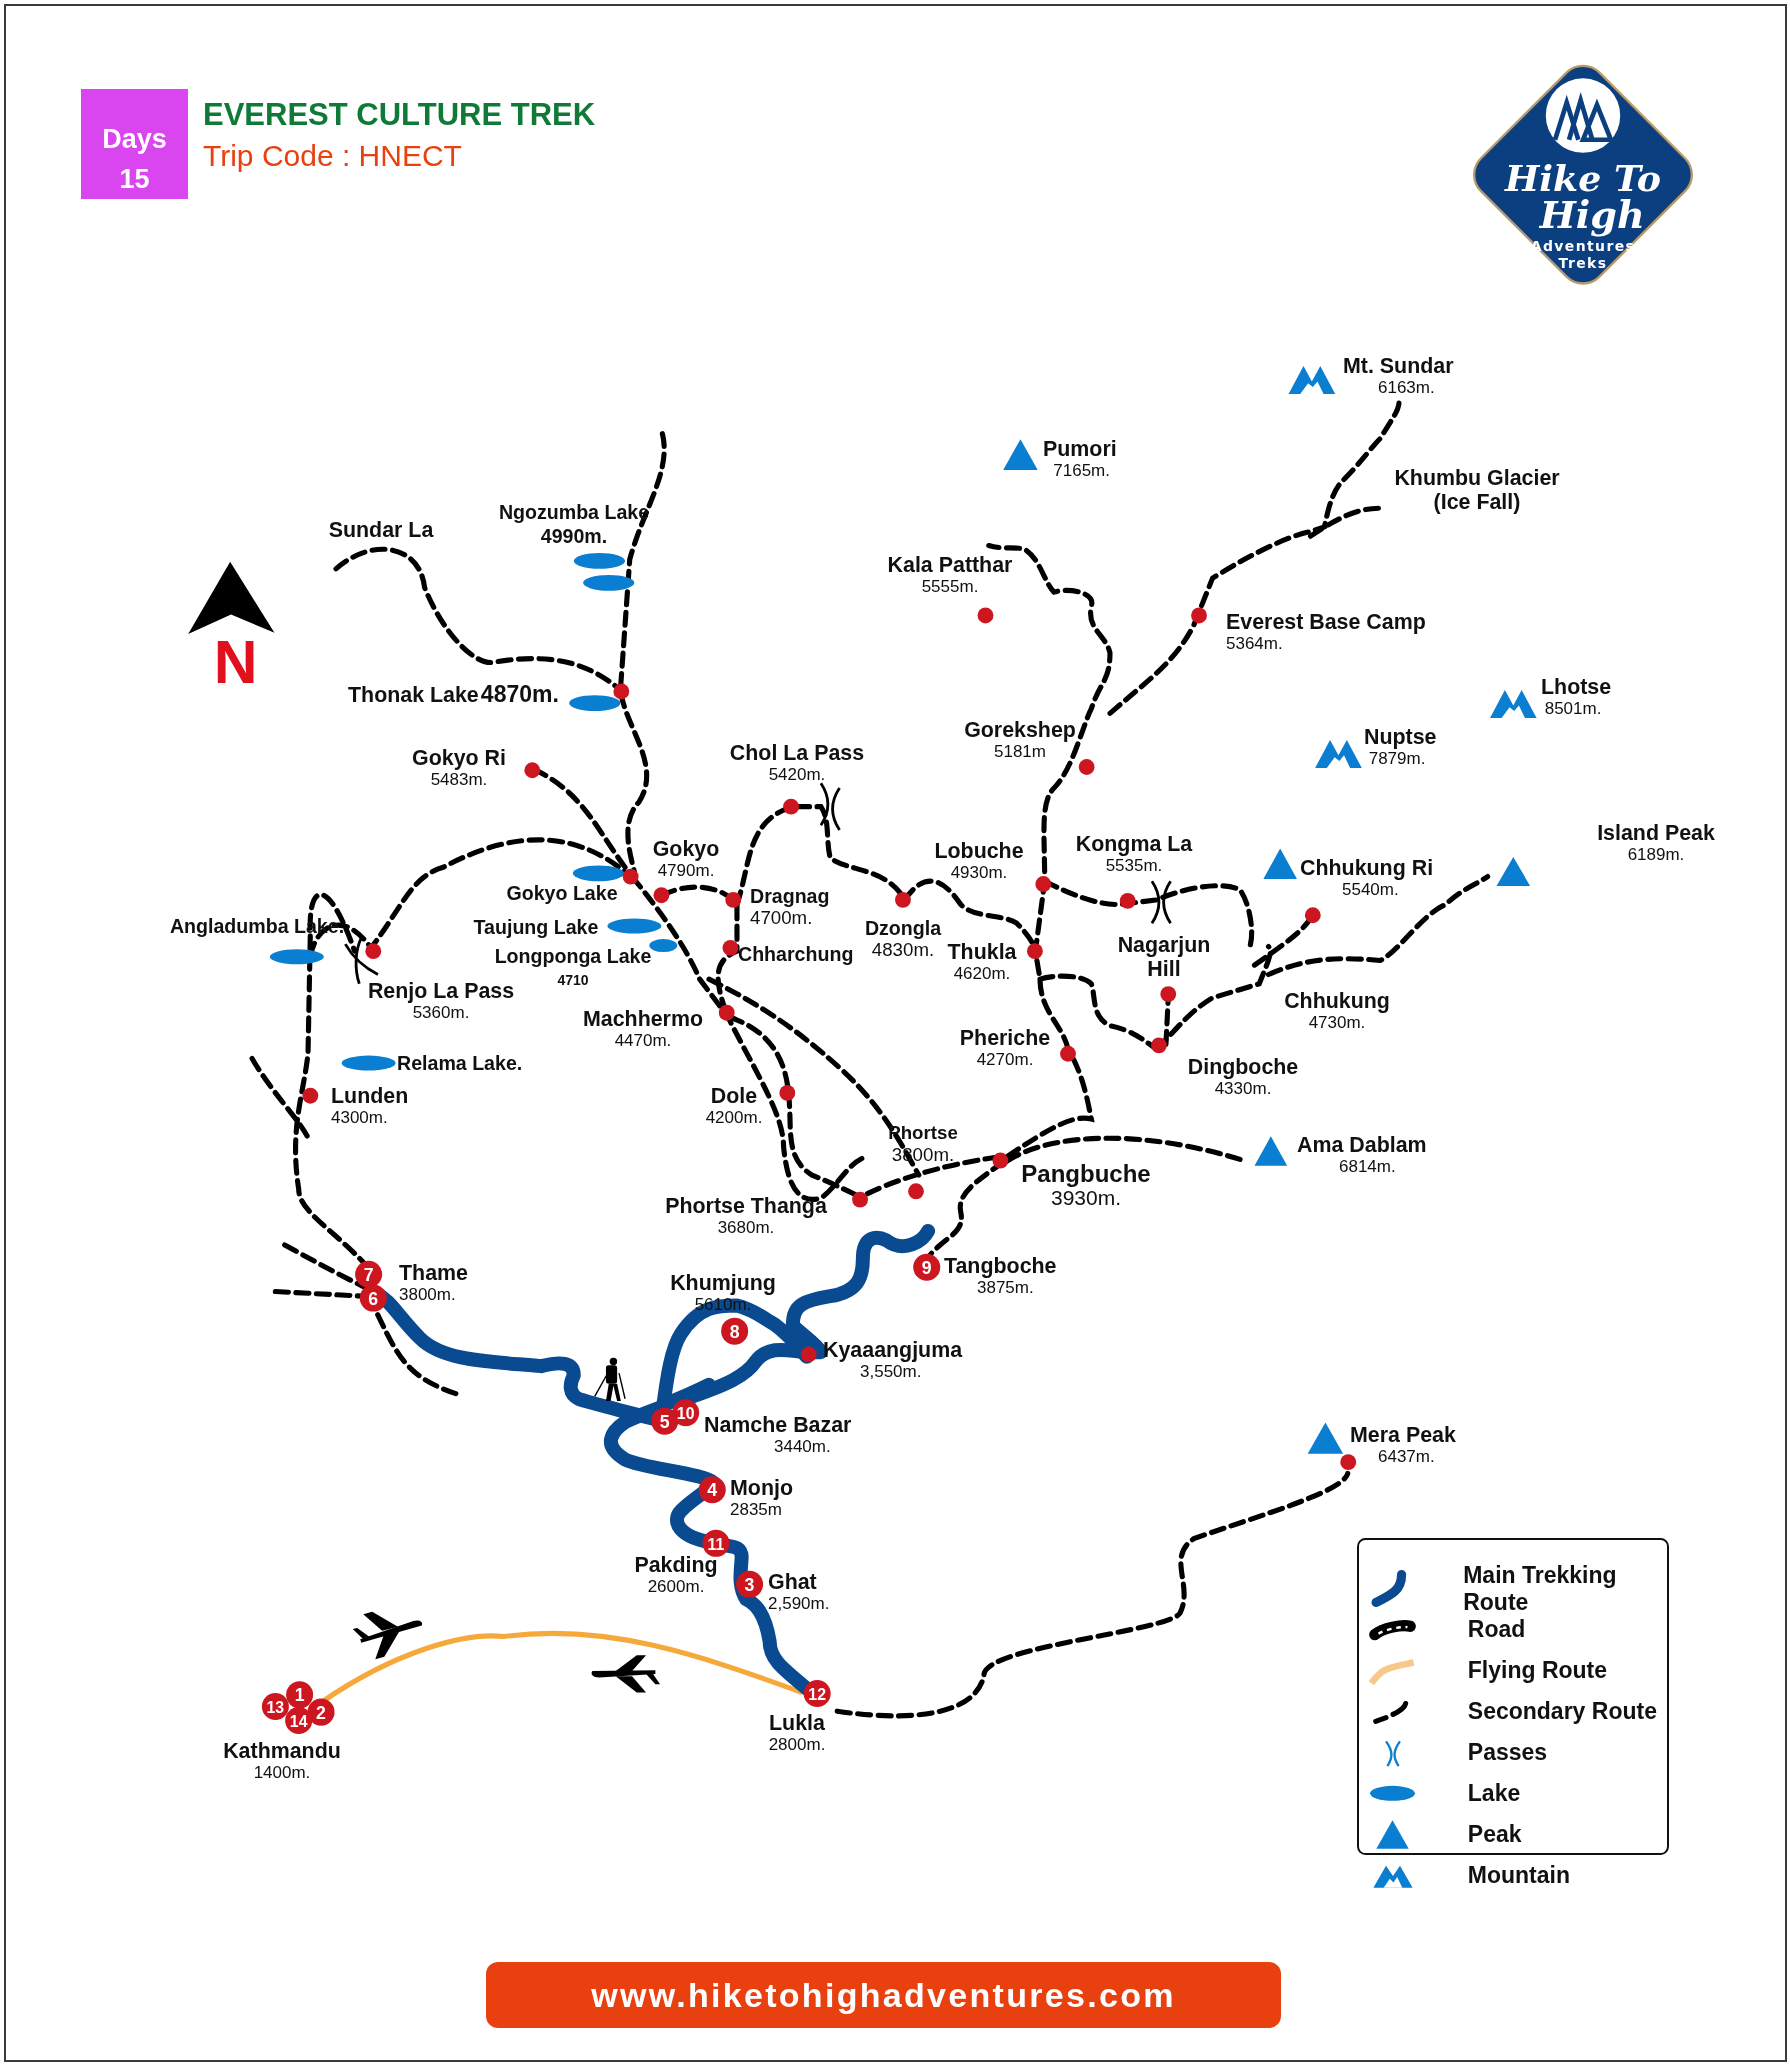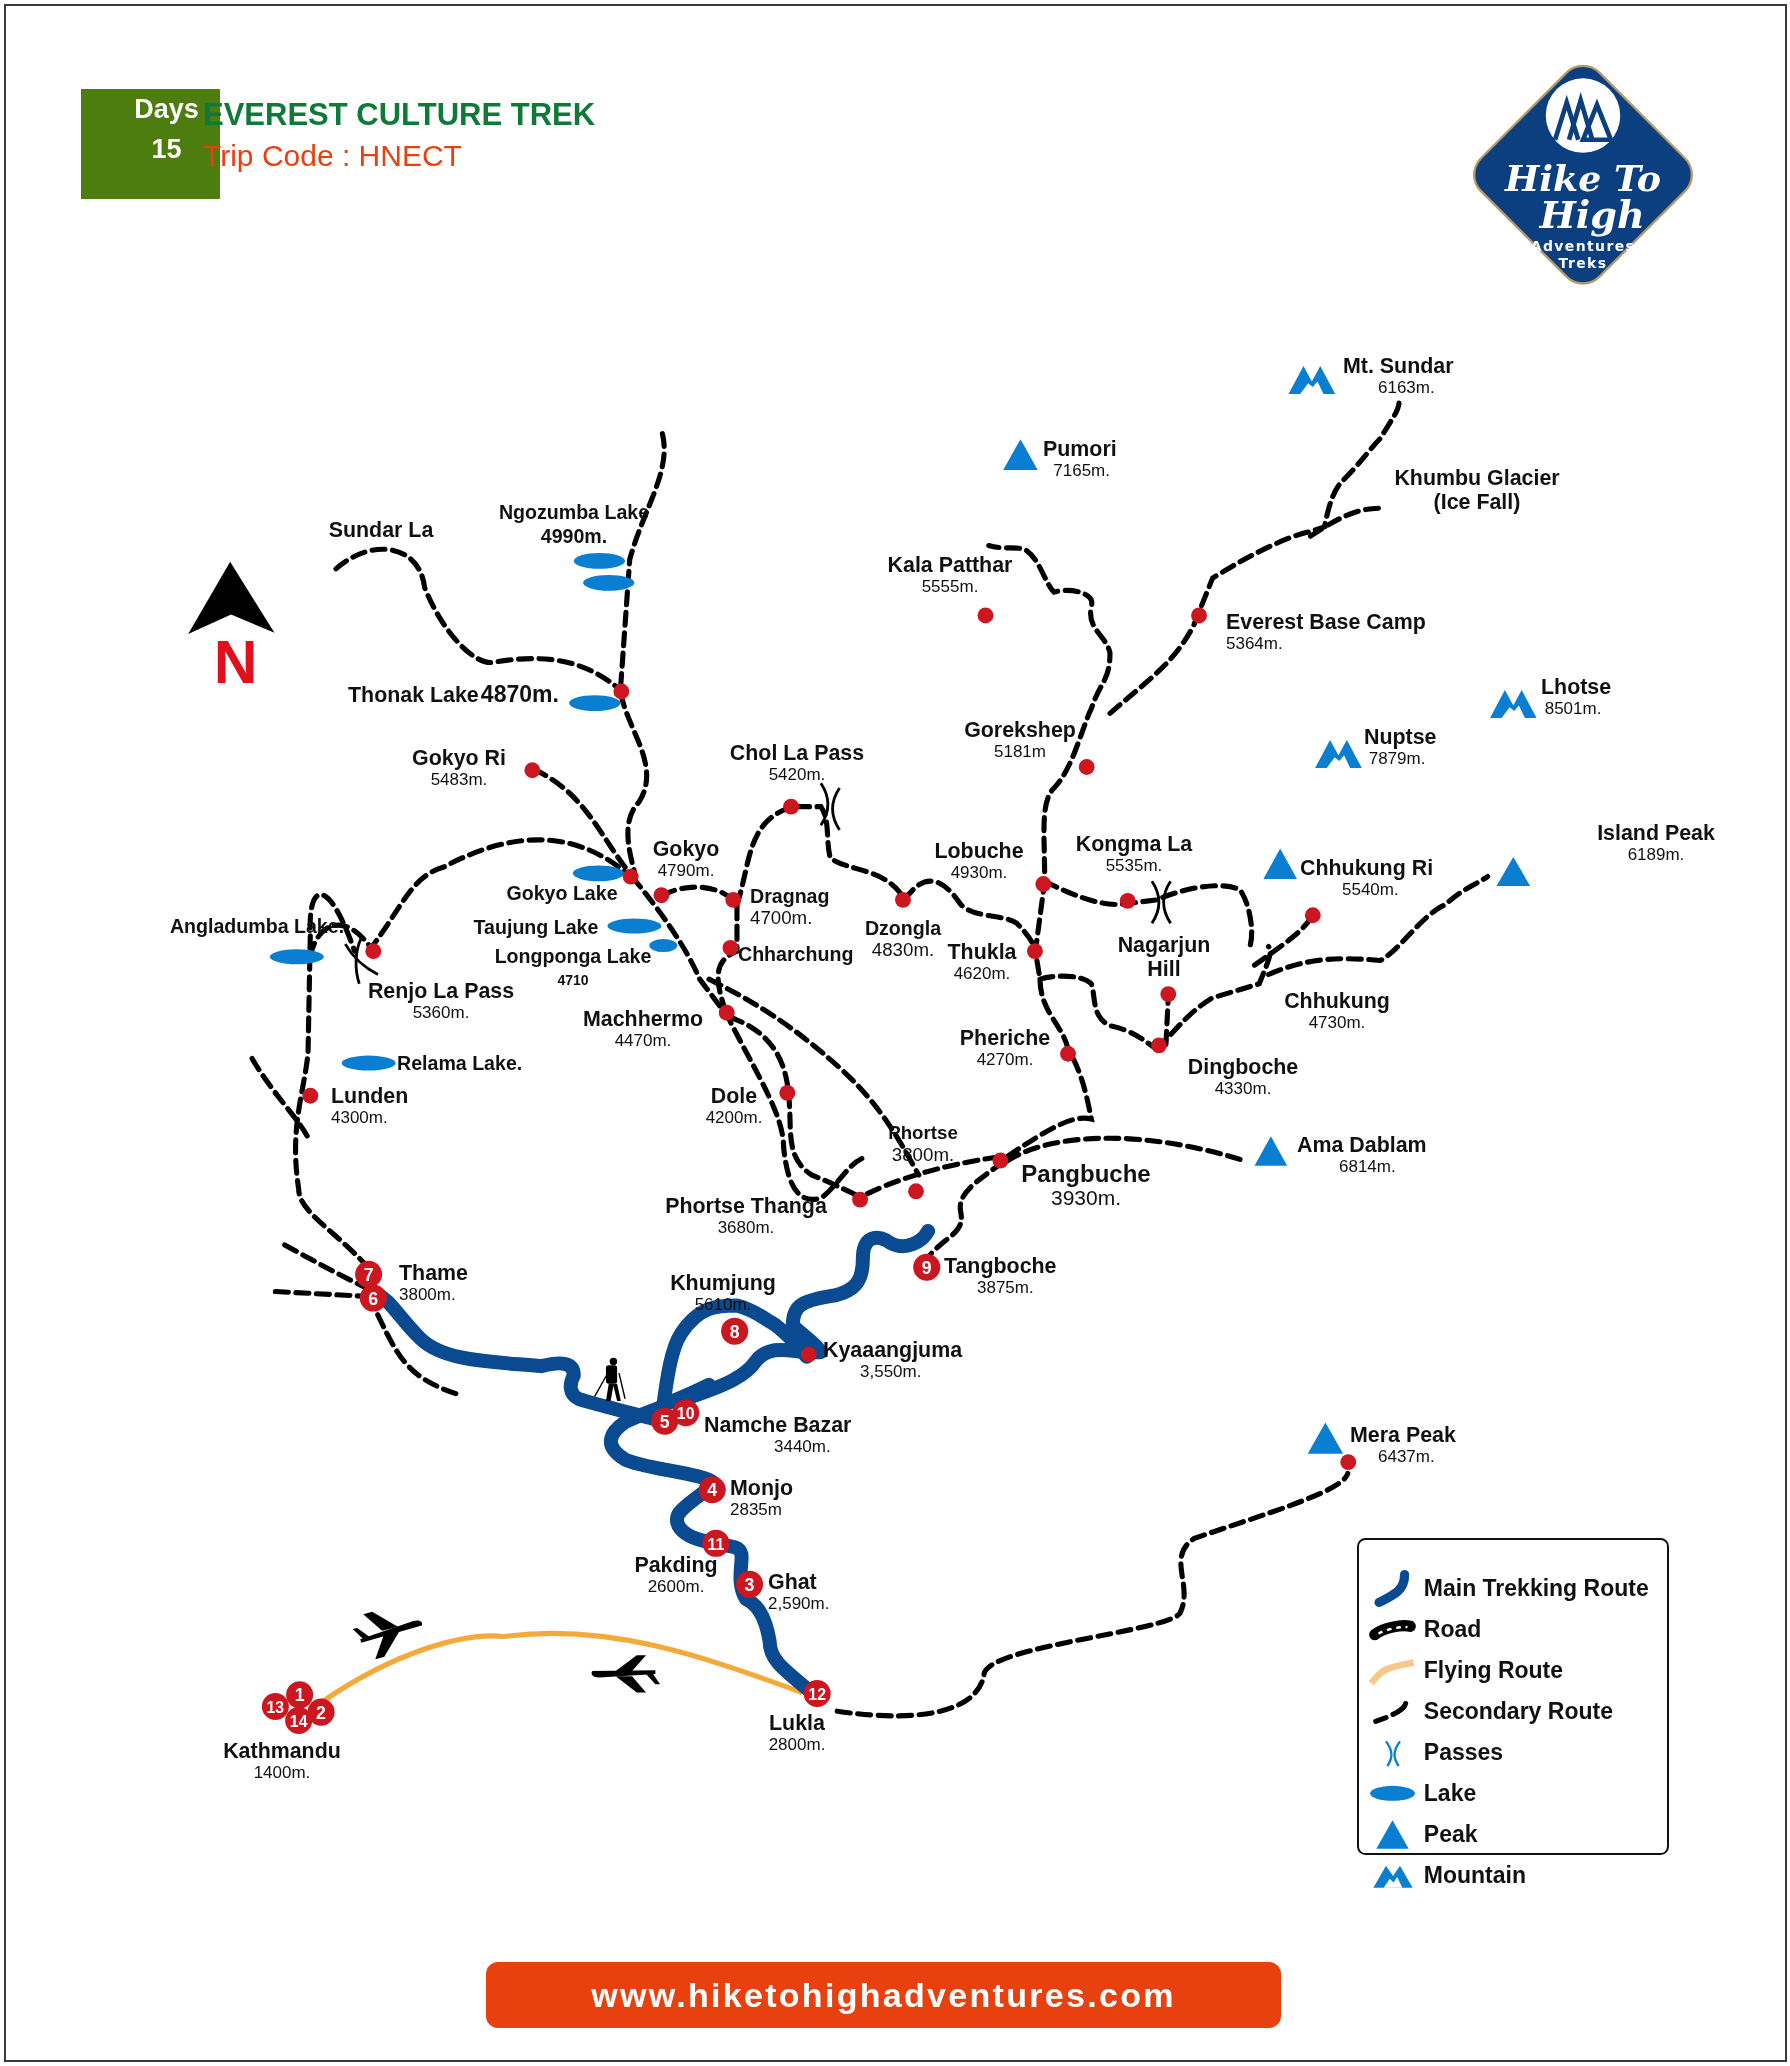--- a/index.html
+++ b/index.html
@@ -1,24 +1,24 @@
 <!DOCTYPE html>
 <html style="font-size:7.5px"><head>
 <meta charset="utf-8">
 <style>
   html, body { margin: 0; padding: 0; background: #ffffff; }
   body { width: 1791px; height: 2066px; position: relative; overflow: hidden; font-family: "Liberation Sans", sans-serif; }
   .frame { position: absolute; left: 3.7px; top: 3.7px; right: 3.7px; bottom: 3.7px; border: 2.8px solid #3a3a3a; box-sizing: border-box; }
-  .days-box { position: absolute; left: 81px; top: 89px; width: 107px; height: 110px; background: #4d7c0f; color: #fff; display: flex; flex-direction: column; align-items: center; justify-content: flex-start; font-weight: bold; font-size: 27px; line-height: 40px; padding-left: 32px; }
+  .days-box { position: absolute; left: 81px; top: 89px; width: 107px; height: 110px; background: #d946ef; color: #fff; display: flex; flex-direction: column; align-items: center; justify-content: flex-end; font-weight: bold; font-size: 27px; line-height: 40px; }
   .trek-title { position: absolute; left: 203px; top: 97px; color: #0f7a37; font-weight: bold; font-size: 31px; letter-spacing: 0px; }
   .trip-code { position: absolute; left: 203px; top: 139px; color: #e8410f; font-size: 30px; }
   .logo { position: absolute; left: 1464px; top: 56px; width: 238px; height: 242px; }
   .map-svg { position: absolute; left: 0; top: 0; width: 1791px; height: 2066px; }
   .legend { position: absolute; left: 1357px; top: 1538px; width: 312px; height: 317px; border: 2.8px solid #111; border-radius: 8.4px; box-sizing: border-box; background: #fff; padding-top: 28px; }
-  .legend-row { display: flex; align-items: center; height: 41px; padding-left: 9.3px; }
+  .legend-row { display: flex; align-items: center; height: 41px; padding-left: 9.3px; gap: 44px; }
   .legend-icon { width: 49px; height: 37px; display: flex; align-items: center; justify-content: center; margin-right: 6.5px; }
   .legend-label { font-weight: bold; font-size: 23px; color: #111; }
   .footer-bar { position: absolute; left: 486px; top: 1962px; width: 795px; height: 66px; background: #e8410f; border-radius: 12px; display: flex; align-items: center; justify-content: center; color: #fff; font-weight: bold; font-size: 34px; letter-spacing: 2.3px; }
   .lbl { position: absolute; color: #111; white-space: nowrap; text-align: center; transform: translateX(-50%); }
   .lbl .nm { display: block; font-weight: bold; font-size: 21.4px; line-height: 24px; }
   .lbl .el { display: block; font-size: 17px; line-height: 19.6px; }
   .lbl.left { transform: none; text-align: left; }
 </style>
 </head>
 <body>

